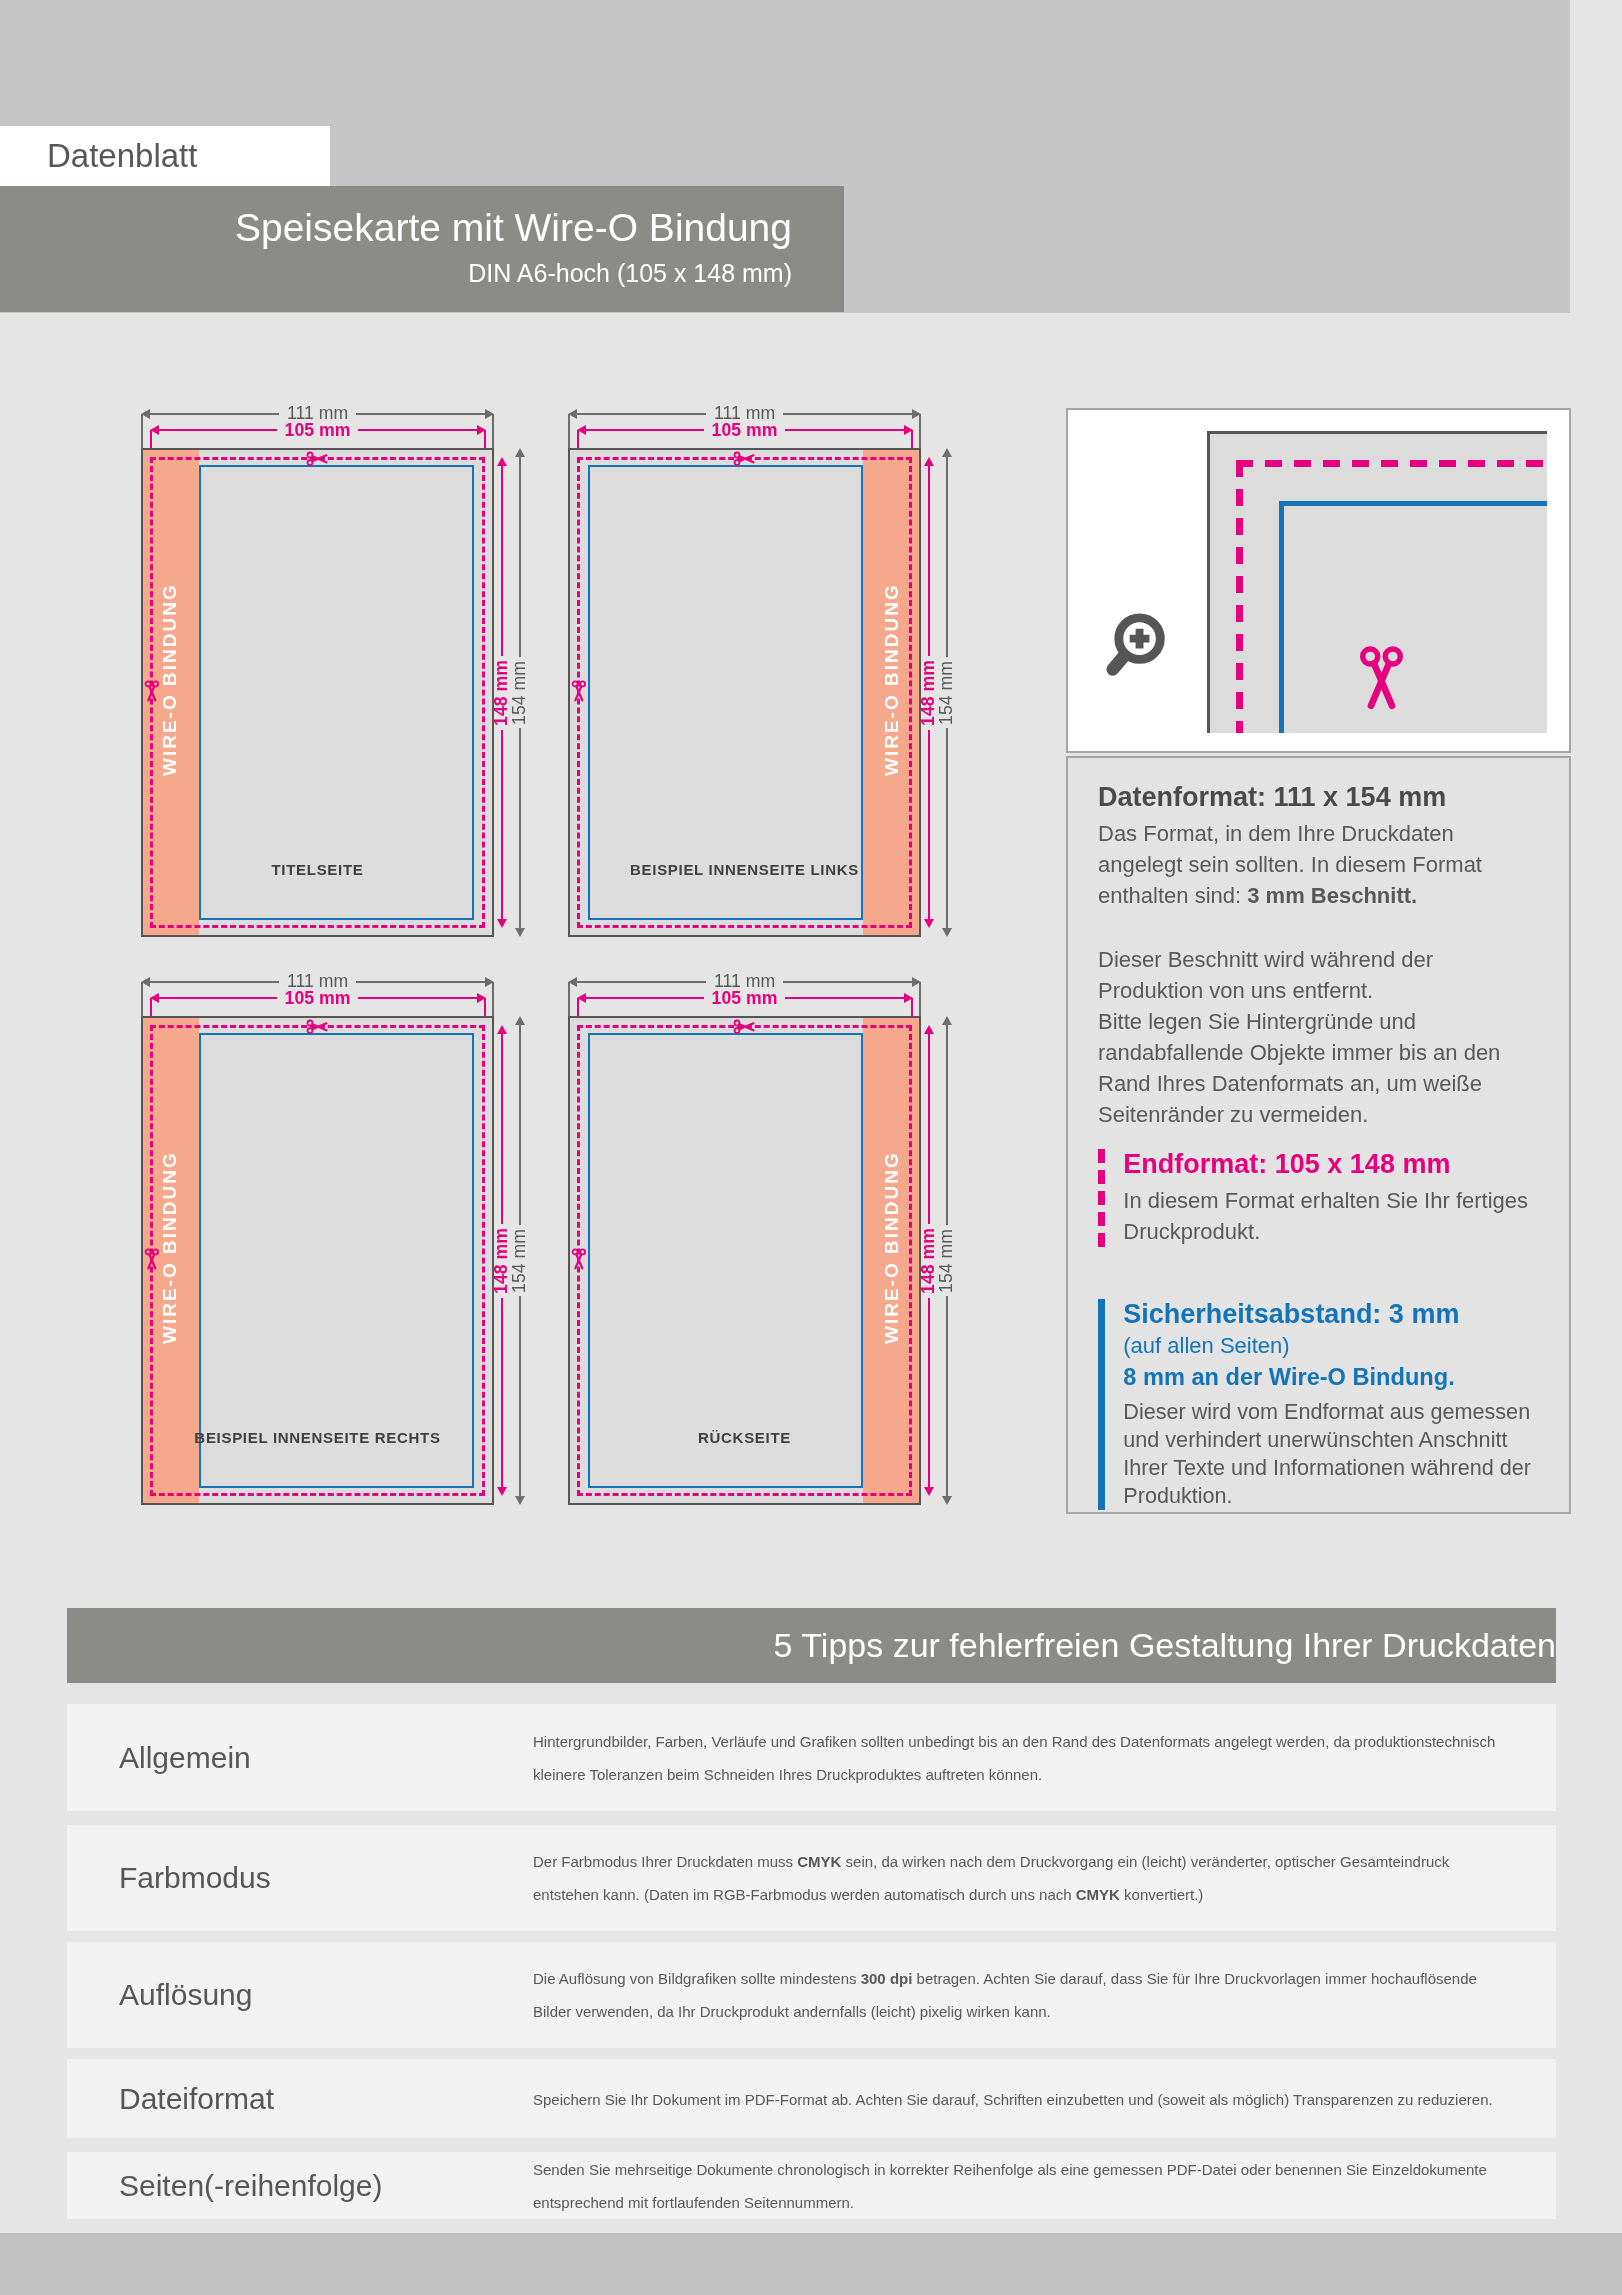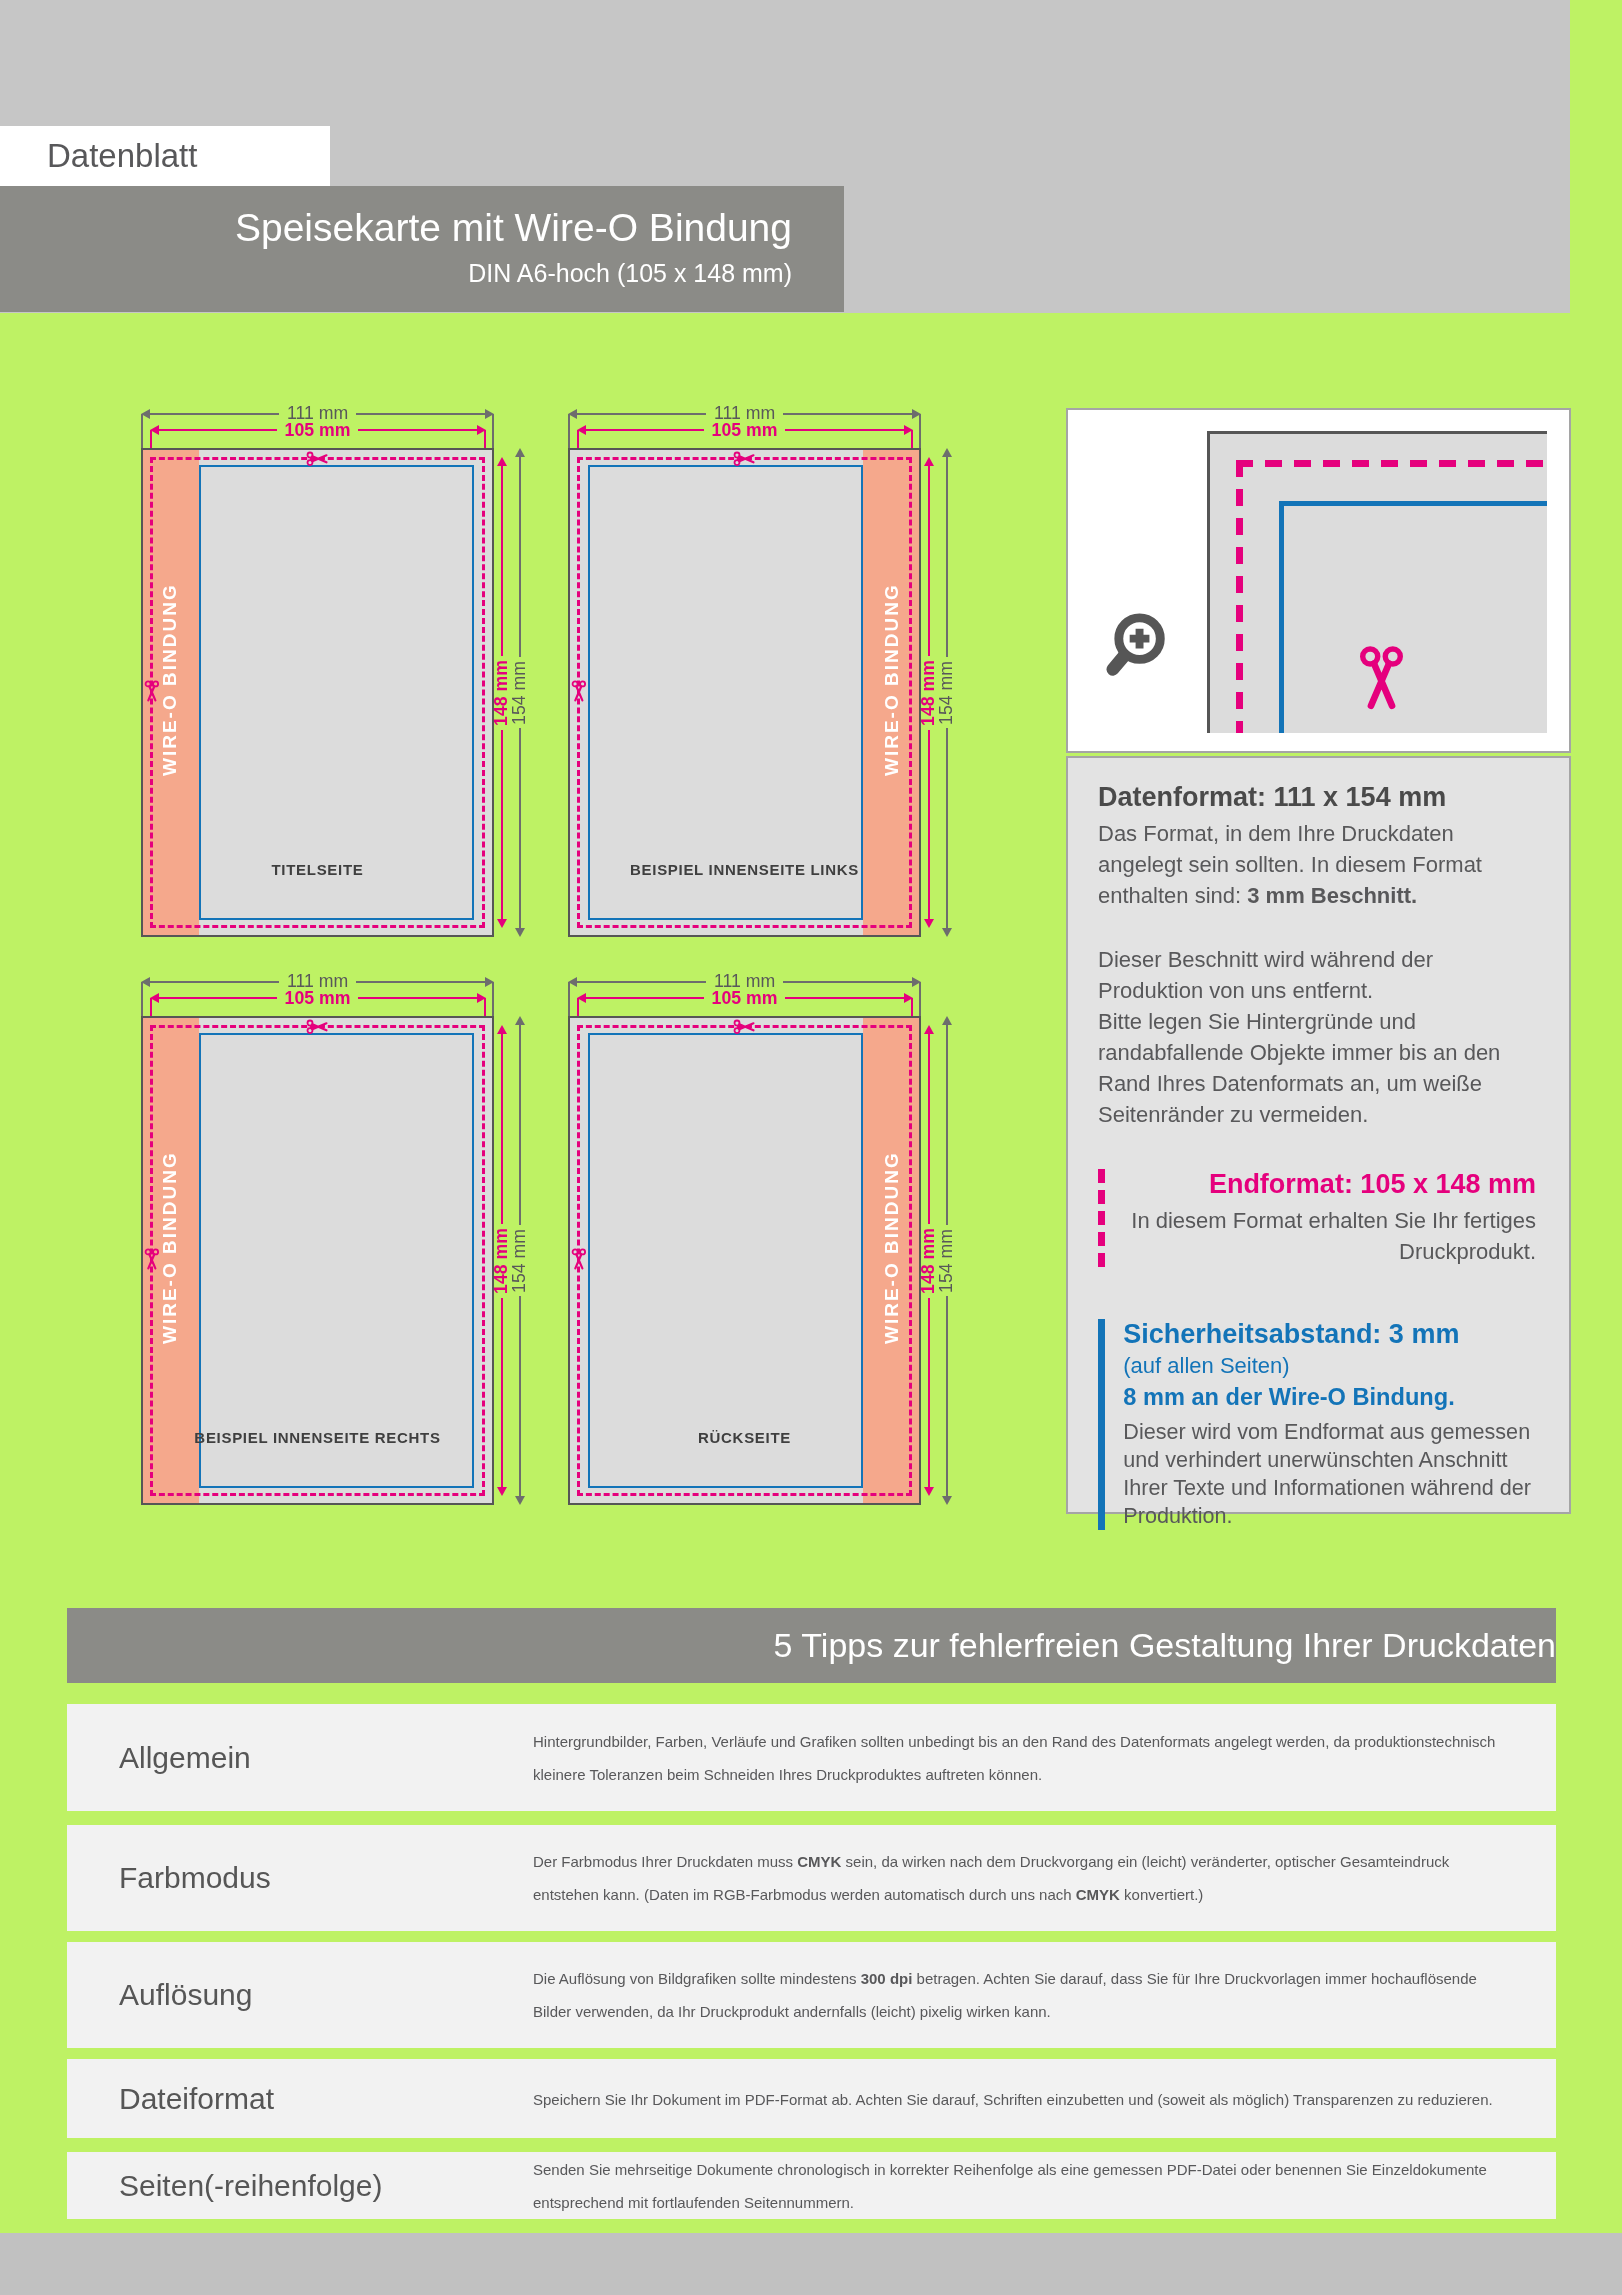--- a/index.html
+++ b/index.html
@@ -1,17 +1,17 @@
 <!DOCTYPE html>
 <html style="font-size:10.5px"><head>
 <meta charset="utf-8">
 <style>
   html,body{margin:0;padding:0;}
   body{font-family:"Liberation Sans", sans-serif; background:#ffffff;}
-  #page{position:relative;width:1623px;height:2295px;background:#bef264;overflow:hidden;}
+  #page{position:relative;width:1623px;height:2295px;background:#e5e5e5;overflow:hidden;}
 
   
   .top-band{position:absolute;left:0;top:0;width:1570px;height:313px;background:#c6c6c6;}
   .datenblatt-box{position:absolute;left:0;top:126px;width:330px;height:60px;background:#ffffff;}
   .datenblatt-box span{display:block;padding-left:47px;line-height:60px;font-size:33px;color:#58585a;}
   .header-bar{position:absolute;left:0;top:186px;width:844px;height:126px;background:#8b8b87;color:#fff;}
   .header-bar .title{position:absolute;right:52px;top:19.6px;font-size:39px;white-space:nowrap;}
   .header-bar .subtitle{position:absolute;right:52px;top:73px;font-size:25px;white-space:nowrap;}
 
   
@@ -75,21 +75,21 @@
             background:repeating-linear-gradient(180deg,#e5007d 0 17px,transparent 17px 29px);}
   .z-blue-h{position:absolute;left:69px;right:0;top:67px;height:4.6px;background:#1374b8;}
   .z-blue-v{position:absolute;left:69px;top:67px;width:4.6px;bottom:0;background:#1374b8;}
   .magnifier{position:absolute;left:36px;top:200px;width:79px;height:79px;}
   .magnifier svg{width:100%;height:100%;}
 
   
   .info-panel{position:absolute;left:1066px;top:756px;width:505px;height:758px;background:#e3e3e3;border:2px solid #a5a5a5;box-sizing:border-box;padding:23.6px 33px 0 30px;color:#58585a;}
   .info-panel h3{margin:0;font-size:27px;color:#4a4a4a;}
   .info-panel p{margin:5.2px 0 0 0;font-size:22px;line-height:31px;}
-  .ep{margin-top:39px;border-left:7.2px dashed #e5007d;padding-left:18.3px;text-align:right;}
+  .ep{margin-top:19px;border-left:7.2px dashed #e5007d;padding-left:18.3px;}
   .ep h3{color:#e5007d;}
   .sp{margin-top:52px;border-left:7.2px solid #1374b8;padding-left:18.3px;}
   .sp h3{color:#1374b8;}
   .sp .sub{margin:1.3px 0 0 0;font-size:22px;line-height:29px;color:#1374b8;}
   .sp .subbold{margin:1.3px 0 0 0;font-size:23.6px;line-height:31px;color:#1374b8;font-weight:bold;}
   .sp p.body{font-size:21.6px;line-height:28px;}
 
   
   .tips-bar{position:absolute;left:67px;top:1608px;width:1489px;height:75px;background:#8b8b87;}
   .tips-bar span{display:block;padding-left:49px;line-height:75px;font-size:34px;color:#ffffff;text-align:right;}

